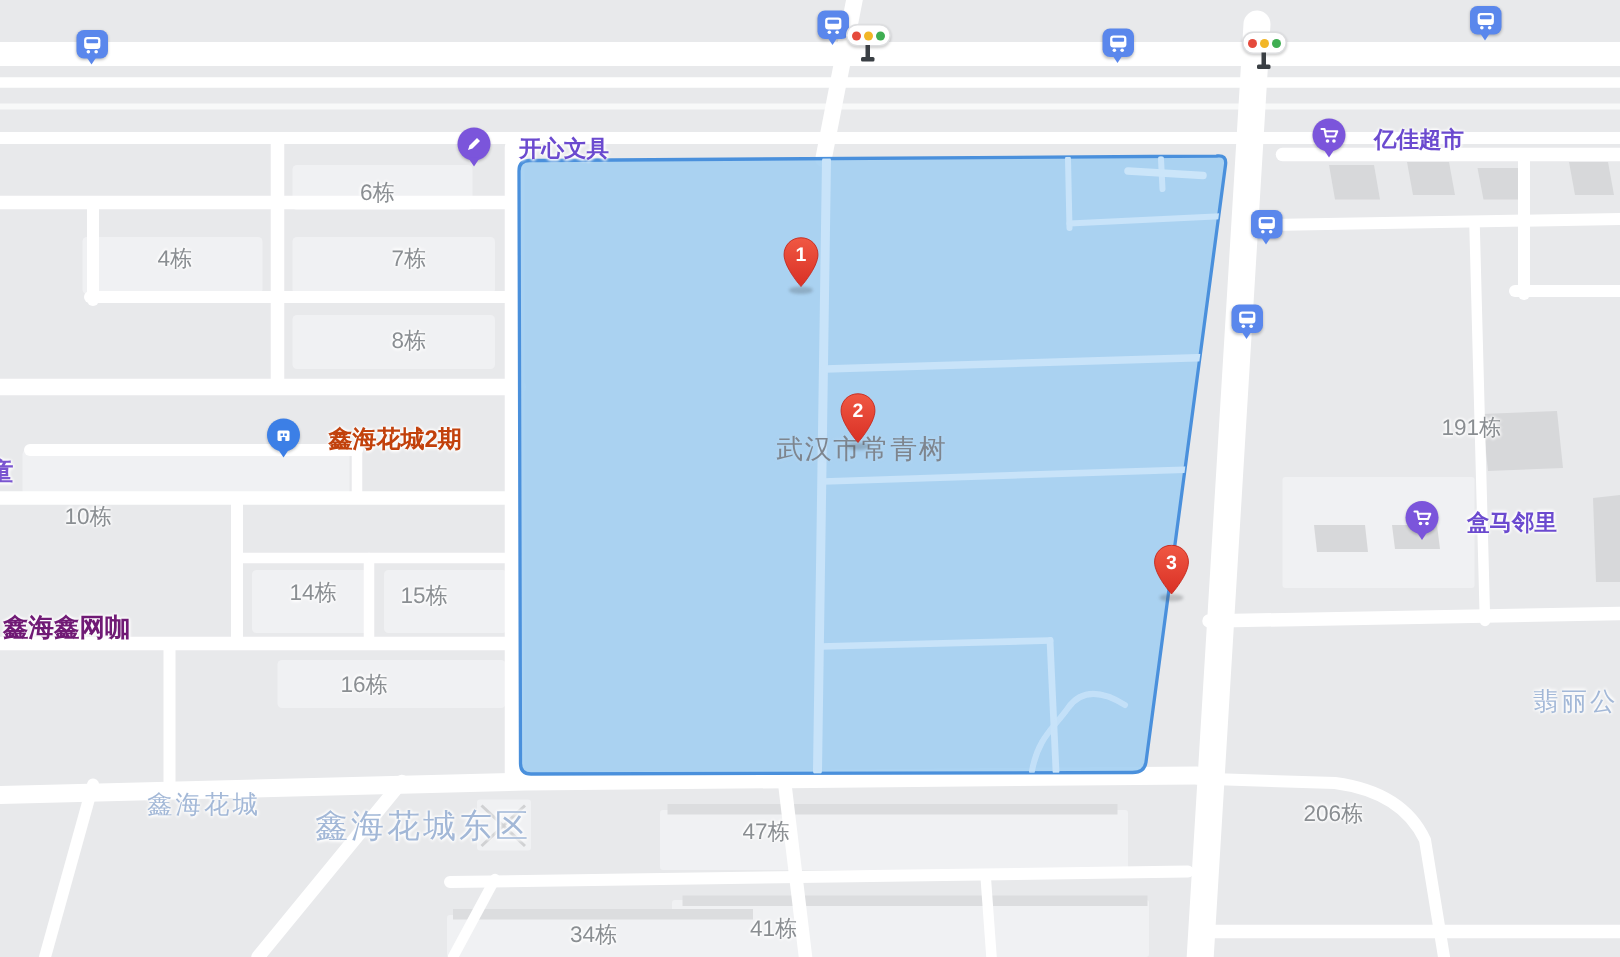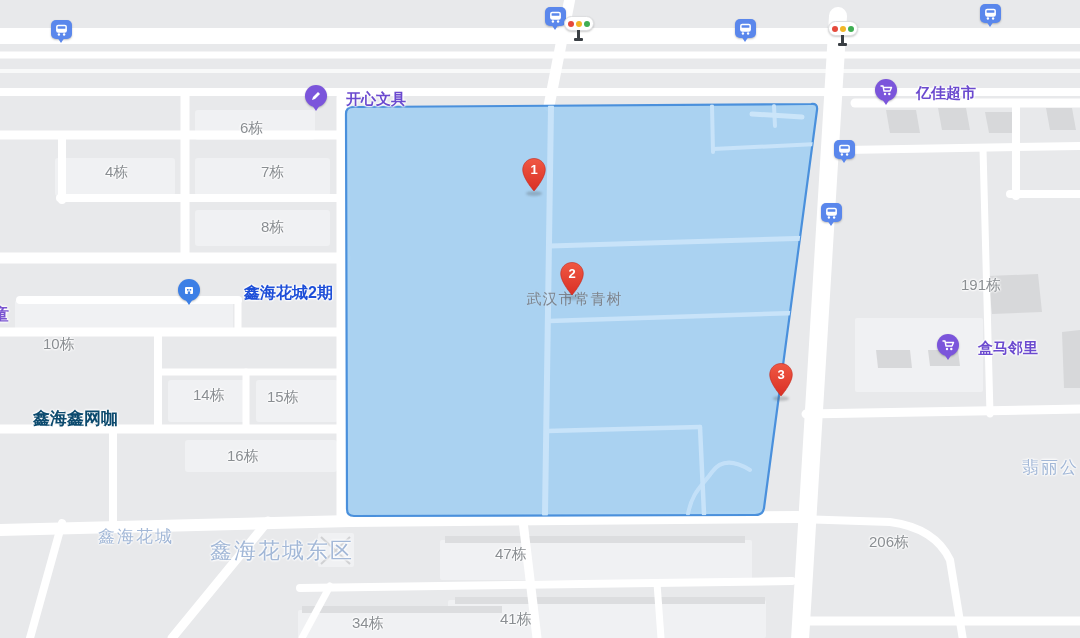--- a/index.html
+++ b/index.html
@@ -5,32 +5,32 @@
   html,body{margin:0;padding:0;background:#fff;}
   #stage{position:relative;width:1080px;height:638px;overflow:hidden;
          font-family:"Liberation Sans","DejaVu Sans",sans-serif;background:#E8E9EB;}
   #baseSvg{position:absolute;left:0;top:0;}
   .lbl{position:absolute;white-space:nowrap;pointer-events:none;}
   .bldg{font-size:15px;color:#8A8E92;
         text-shadow:0 1px 2px #fff,0 -1px 2px #fff,1px 0 2px #fff,-1px 0 2px #fff;}
   .area{font-size:17px;color:#A3B8D7;letter-spacing:2px;
         text-shadow:0 1px 2px #fff,0 -1px 2px #fff,1px 0 2px #fff,-1px 0 2px #fff;}
   .area.big{font-size:22px;}
-  .biz{font-size:17px;font-weight:bold;color:#0c4a6e;
-        text-shadow:0 1px 2px #fff,0 -1px 2px #fff,1px 0 2px #fff,-1px 0 2px #fff;margin-left:31px;}
+  .biz{font-size:17px;font-weight:bold;color:#701a75;
+        text-shadow:0 1px 2px #fff,0 -1px 2px #fff,1px 0 2px #fff,-1px 0 2px #fff;}
   .partial{font-size:17px;font-weight:bold;color:#7A55D0;
         text-shadow:0 1px 2px #fff,0 -1px 2px #fff,1px 0 2px #fff,-1px 0 2px #fff;}
   .school{position:absolute;left:437px;top:286px;width:275px;text-align:center;
-        font-size:15px;line-height:26px;color:#7E858E;letter-spacing:1px;
+        font-size:18px;line-height:26px;color:#7E858E;letter-spacing:1px;
         text-shadow:0 0 3px rgba(190,220,245,.9);}
   
   .poi{position:absolute;display:flex;align-items:center;gap:19px;}
   .poi .txt{font-size:15px;font-weight:bold;color:#6B4ACF;
         text-shadow:0 1px 2px #fff,0 -1px 2px #fff,1px 0 2px #fff,-1px 0 2px #fff;}
-  .poi.residence .txt{font-size:16px;color:#1d4ed8;margin-left:25px;}
+  .poi.residence .txt{font-size:16px;color:#c2410c;}
   .pinwrap{position:relative;width:22px;height:28px;flex:0 0 22px;}
   .pinhead{position:absolute;left:0;top:0;width:22px;height:22px;border-radius:50%;
         background:#7B55DB;display:flex;align-items:center;justify-content:center;
         box-shadow:0 1px 2px rgba(0,0,0,.25);}
   .pinhead:after{content:"";position:absolute;left:7px;top:20px;border:4px solid transparent;
         border-top:6px solid #7B55DB;}
   .poi.residence .pinhead{background:#3C7FE6;}
   .poi.residence .pinhead:after{border-top-color:#3C7FE6;}
   
   .bus{position:absolute;width:21px;height:19px;background:#5A87EC;border-radius:5px;
@@ -164,21 +164,21 @@
   </svg>
 
   <div class="lbl bldg" style="left:105px;top:163px">4栋</div>
   <div class="lbl bldg" style="left:240px;top:119px">6栋</div>
   <div class="lbl bldg" style="left:261px;top:163px">7栋</div>
   <div class="lbl bldg" style="left:261px;top:218px">8栋</div>
   <div class="lbl bldg" style="left:43px;top:335px">10栋</div>
   <div class="lbl bldg" style="left:193px;top:386px">14栋</div>
   <div class="lbl bldg" style="left:267px;top:388px">15栋</div>
   <div class="lbl bldg" style="left:227px;top:447px">16栋</div>
-  <div class="lbl bldg" style="left:352px;top:614px">34栋</div>
+  <div class="lbl bldg" style="left:380px;top:614px">34栋</div>
   <div class="lbl bldg" style="left:500px;top:610px">41栋</div>
   <div class="lbl bldg" style="left:495px;top:545px">47栋</div>
   <div class="lbl bldg" style="left:961px;top:276px">191栋</div>
   <div class="lbl bldg" style="left:869px;top:533px">206栋</div>
 
   <div class="lbl area" style="left:98px;top:525px">鑫海花城</div>
   <div class="lbl area big" style="left:210px;top:536px">鑫海花城东区</div>
   <div class="lbl area" style="left:1022px;top:456px">翡丽公</div>
 
   <div class="lbl biz" style="left:2px;top:407px">鑫海鑫网咖</div>

